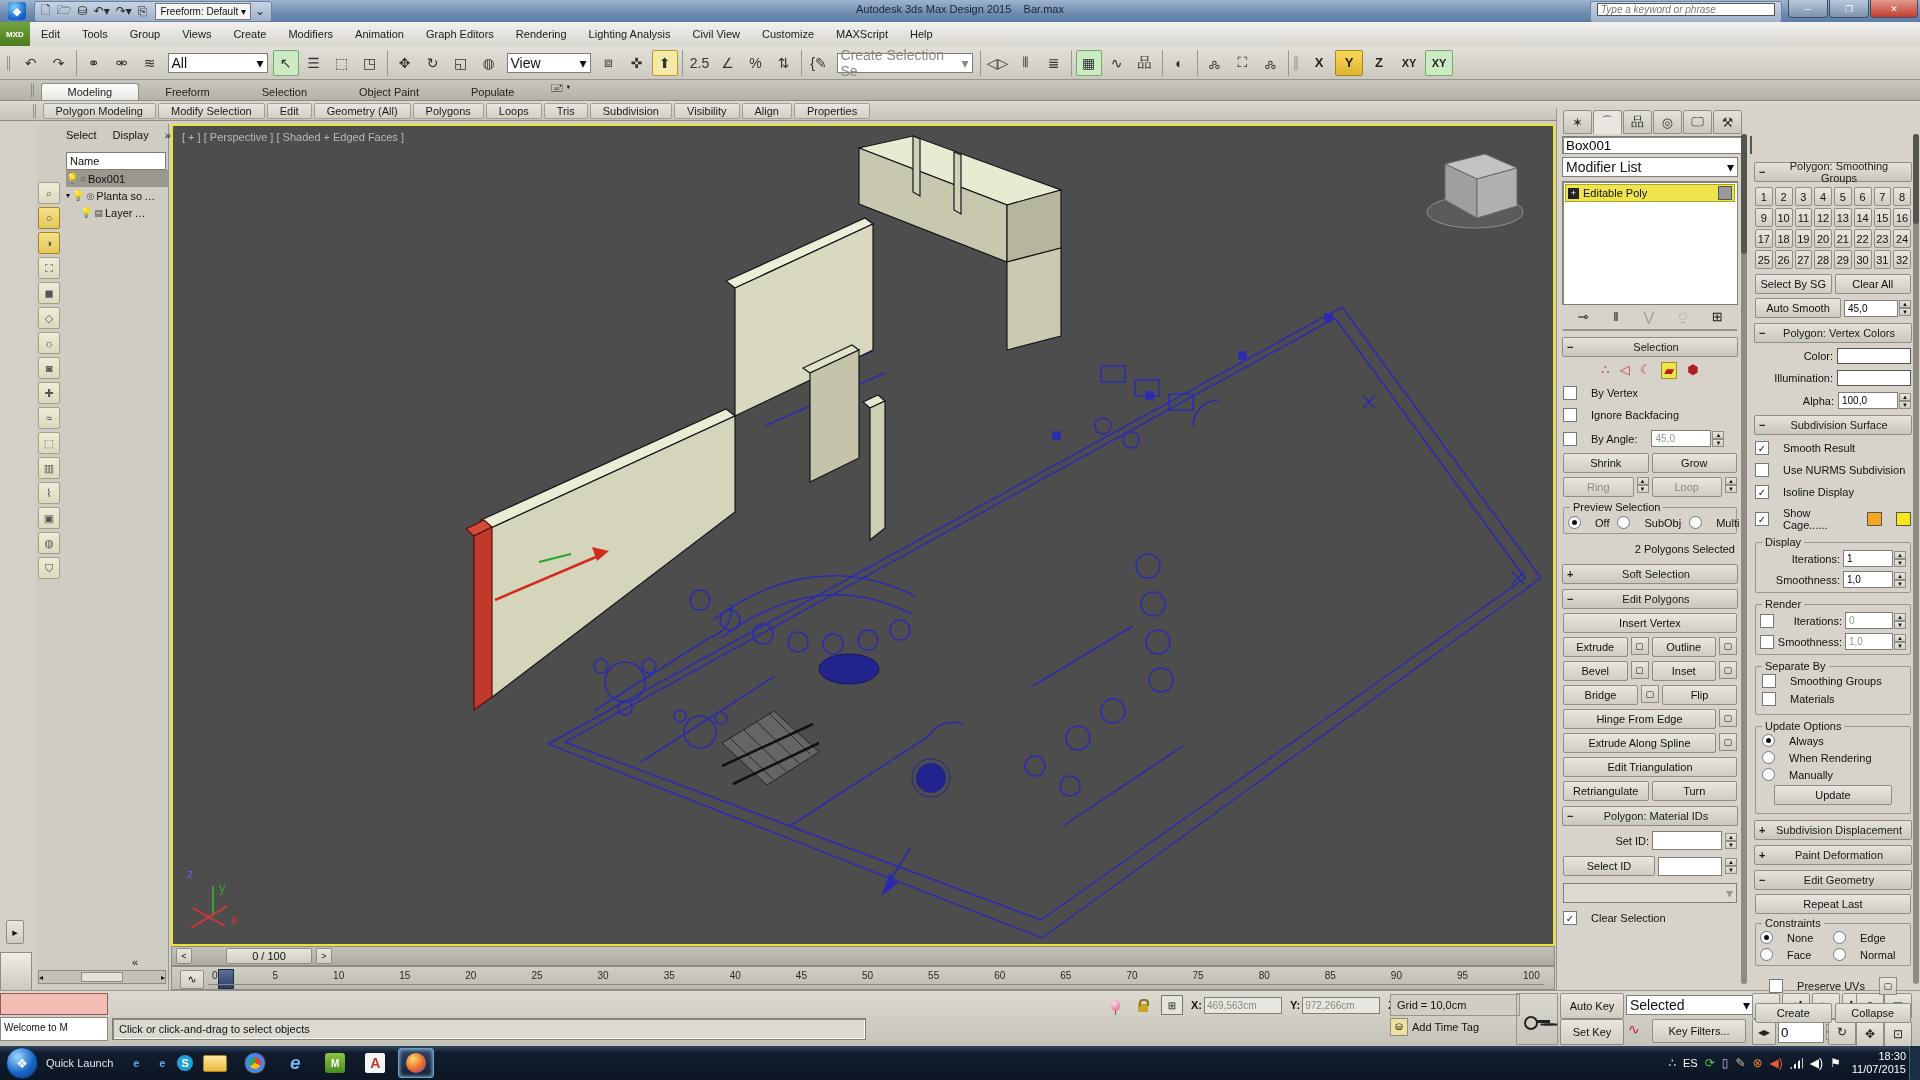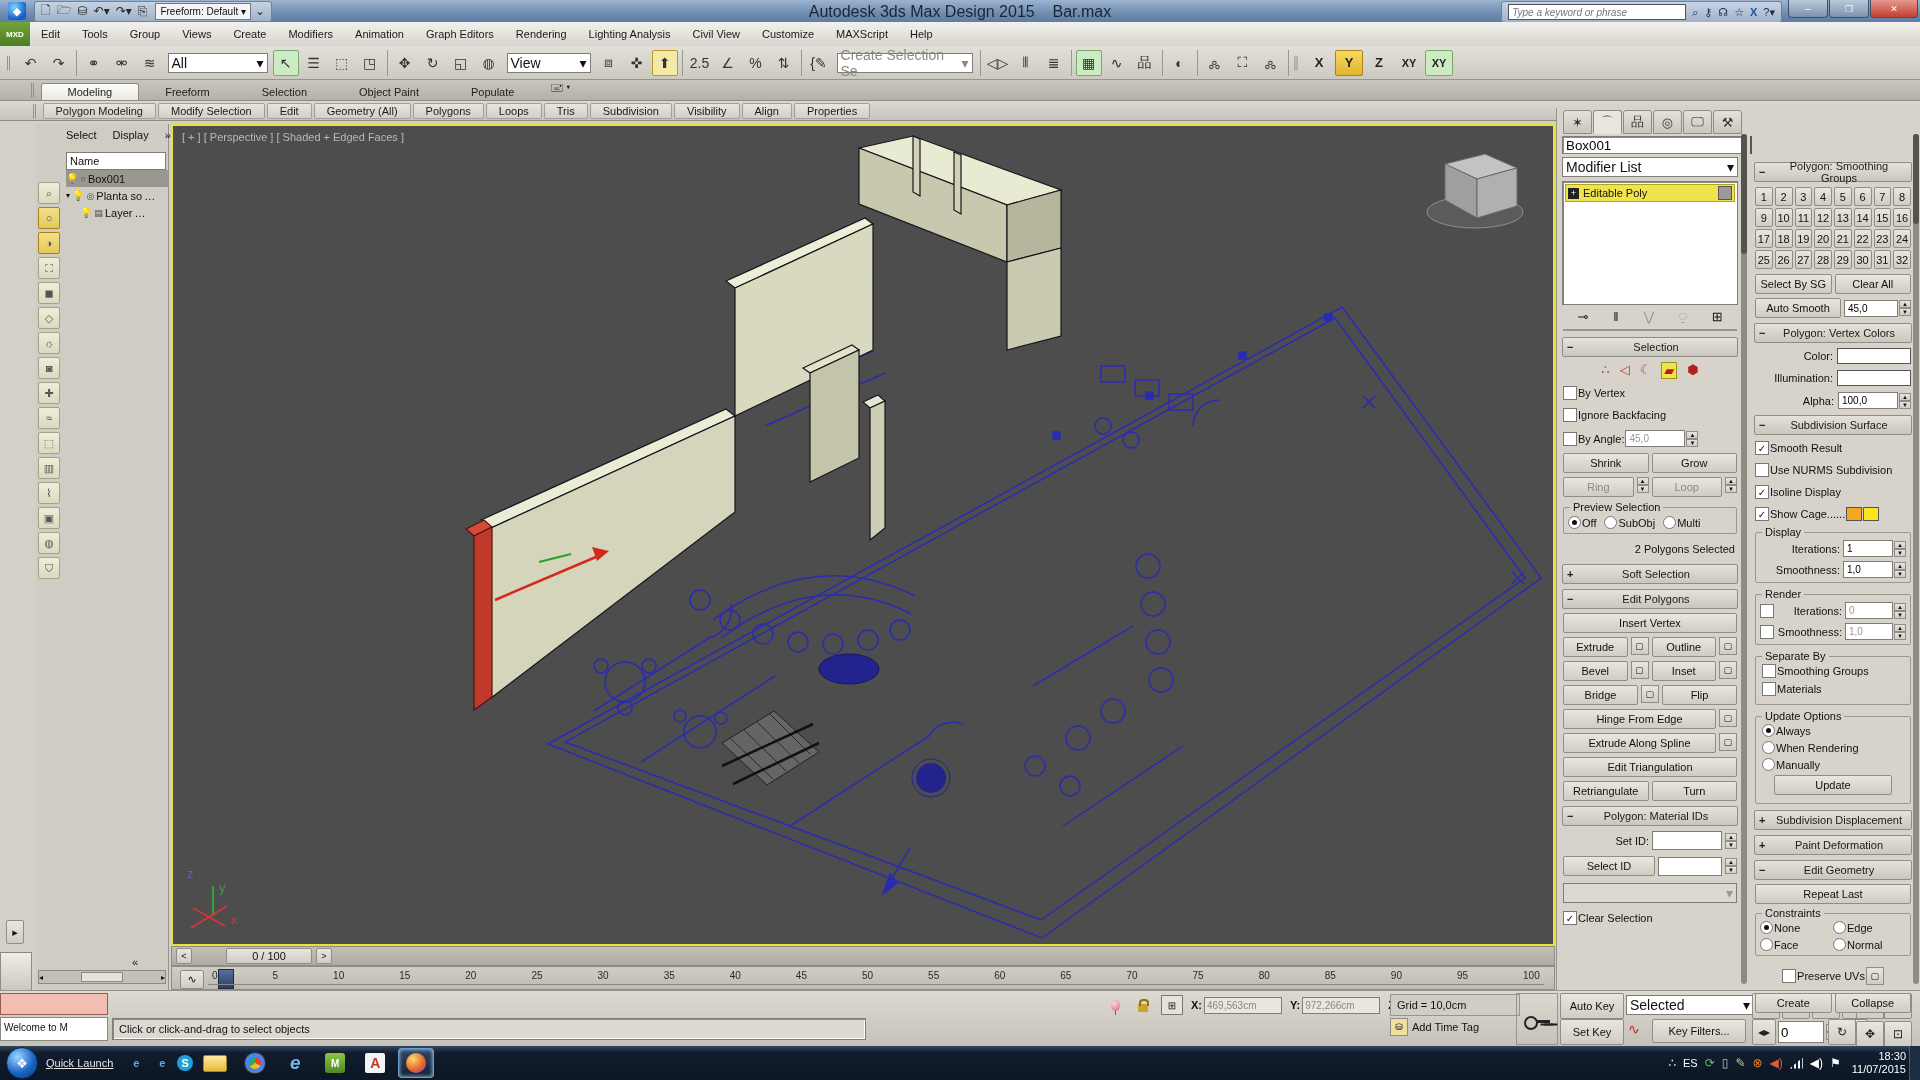--- a/index.html
+++ b/index.html
@@ -12,22 +12,22 @@
   .ticon.on{background:#cdebc2;border-color:#7aa96f;}
   .ticon.on2{background:#f5e9a8;border-color:#b79b2a;}
   .sep{width:1px;height:26px;background:#9a978f;margin:0 3px;}
   
   #titlebar{left:0;top:0;width:1920px;height:22px;background:linear-gradient(#9db4cf,#6f8cb0 60%,#5d7da5);display:flex;align-items:center;}
   #apporb{width:34px;height:20px;display:flex;align-items:center;justify-content:center;}
   #apporb .orb{width:18px;height:18px;border-radius:3px;background:radial-gradient(circle at 35% 30%,#7fd4ff,#1460c8 70%);color:#fff;font-size:11px;display:flex;align-items:center;justify-content:center;}
   .qat{display:flex;align-items:center;gap:2px;background:linear-gradient(#c7d3e2,#9fb2ca);border:1px solid #6b83a2;border-radius:3px;padding:0 4px;height:19px;}
   .qat .qi{font-size:12px;color:#2a2a2a;padding:0 2px;}
   #wsbox{display:flex;align-items:center;background:#f4f4f4;border:1px solid #777;height:15px;padding:0 4px;margin-left:4px;font-size:10px;}
-  #titletext{position:absolute;left:0;right:0;top:3px;text-align:center;color:#1c2533;font-size:16px;}
-  #searchwrap{position:absolute;right:138px;top:1px;display:flex;align-items:center;gap:6px;background:linear-gradient(#c7d3e2,#9fb2ca);border:1px solid #6b83a2;border-radius:3px;padding:1px 6px;height:18px;}
+  #titletext{position:absolute;left:0;right:0;top:3px;text-align:center;color:#1c2533;font-size:11px;}
+  #searchwrap{position:absolute;right:138px;top:1px;display:flex;align-items:center;gap:6px;background:linear-gradient(#c7d3e2,#9fb2ca);border:1px solid #6b83a2;border-radius:3px;padding:1px 6px;height:18px;flex-direction:column;}
   #searchwrap input{width:170px;height:14px;border:1px solid #555;font-style:italic;font-size:10px;padding:0 3px;}
   #searchwrap .si{font-size:11px;color:#16304d;}
   .winbtns{position:absolute;right:2px;top:0;display:flex;}
   .winbtn{width:38px;height:17px;display:flex;align-items:center;justify-content:center;color:#fff;font-size:9px;border:1px solid #3c5068;border-top:none;background:linear-gradient(#b9c9da,#7d93ac);border-radius:0 0 4px 4px;margin-left:1px;}
   .winbtn.close{background:linear-gradient(#e49890,#c43e2f);width:46px;}
   
   #menubar{left:0;top:22px;width:1920px;height:24px;background:linear-gradient(#f2f1ee,#d8d5cd);display:flex;align-items:center;border-bottom:1px solid #a9a69e;}
   #mxdlogo{width:30px;height:24px;background:linear-gradient(#73a33c,#4c7d22);color:#fff;font-size:8px;font-weight:bold;display:flex;align-items:center;justify-content:center;}
   .menuitem{padding:0 11px;line-height:24px;color:#1a1a1a;}
   
@@ -84,39 +84,39 @@
   #cmdpanel{left:1556px;top:108px;width:364px;height:882px;background:#d7d3cb;border-left:1px solid #96938b;box-sizing:border-box;}
   #cptabs{position:absolute;left:6px;top:2px;display:flex;}
   .cptab{width:27px;height:22px;display:flex;align-items:center;justify-content:center;font-size:13px;background:linear-gradient(#e5e2da,#c9c6be);border:1px solid #8f8d85;border-radius:3px 3px 0 0;margin-right:1px;color:#333;}
   .cptab.active{background:#e9e6df;border-bottom:1px solid #e9e6df;}
   .cpcol{position:absolute;top:26px;display:flex;flex-direction:column;}
   .roll{height:18px;display:flex;align-items:center;background:linear-gradient(#e5e2da,#c9c6be);border:1px solid #8f8d85;border-radius:2px;margin:3px 1px 2px 1px;padding:0 4px;font-weight:bold;color:#1a1a1a;}
   .roll .pm{width:12px;font-weight:bold;}
   .roll .rt{flex:1;text-align:center;font-weight:normal;}
   .grpbox{border:1px solid #9a978f;border-radius:2px;margin:3px 2px;padding:2px 4px 4px 4px;position:relative;}
   .grpbox .gt{position:absolute;top:-7px;left:6px;background:#d7d3cb;padding:0 3px;}
-  .chkrow{display:flex;align-items:center;gap:1px;margin:4px 2px;}
+  .chkrow{display:flex;align-items:center;gap:14px;margin:4px 2px;}
   .chk{width:12px;height:12px;background:#fff;border:1px solid #777;display:inline-flex;align-items:center;justify-content:center;font-size:10px;flex:none;}
   .radio{width:11px;height:11px;border-radius:50%;background:#fff;border:1px solid #777;display:inline-flex;align-items:center;justify-content:center;flex:none;}
   .radio.on::after{content:"";width:5px;height:5px;border-radius:50%;background:#111;}
   .spinfield{display:flex;align-items:center;gap:1px;}
   .spinfield input{height:15px;border:1px solid #7f7d76;background:#fff;font-size:10px;padding:0 3px;}
   .spinfield input.dis{color:#9a978f;}
   .rowpair{display:flex;gap:3px;margin:2px 2px;}
   .rowpair .btn{flex:1;height:18px;}
   .sqbtn{width:16px;height:16px;flex:none;display:flex;align-items:center;justify-content:center;border:1px solid #8f8d85;background:linear-gradient(#e9e6df,#cfccc3);font-size:9px;}
   .sgrid{display:grid;grid-template-columns:repeat(8,1fr);gap:2px;margin:3px 2px;}
   .sgrid span{height:17px;display:flex;align-items:center;justify-content:center;background:linear-gradient(#e9e6df,#cfccc3);border:1px solid #8f8d85;border-radius:2px;}
   .swatch{border:1px solid #555;display:inline-block;}
   .vscroll{position:absolute;top:26px;width:6px;height:850px;background:#8e8b83;border-radius:3px;}
   .vscroll .thumb{position:absolute;left:0;top:0;width:6px;height:120px;background:#55534d;border-radius:3px;}
   
   #taskbar{left:0;top:1046px;width:1920px;height:34px;background:linear-gradient(#33465f,#16213358 20%,#0c1624);background-color:#0e1a2b;display:flex;align-items:center;}
   #startorb{width:30px;height:30px;border-radius:50%;margin:0 8px 0 6px;background:radial-gradient(circle at 35% 30%,#9fd8ff,#1a66c4 55%,#0b3a7e);display:flex;align-items:center;justify-content:center;color:#fff;font-size:13px;border:1px solid #0a2a55;}
-  #qlaunch{color:#e6e6e6;font-size:11px;margin-right:10px;text-decoration:underline;}
+  #qlaunch{color:#e6e6e6;font-size:11px;margin-right:10px;}
   .tb-small{width:22px;height:22px;display:flex;align-items:center;justify-content:center;margin:0 2px;font-weight:bold;}
   .tb-big{width:34px;height:28px;display:flex;align-items:center;justify-content:center;margin:0 3px;border-radius:3px;}
   .tb-big.pressed{background:linear-gradient(#3d5a80aa,#1b2c4477);box-shadow:inset 0 0 4px #9fd8ff;border:1px solid #6f9cc8;}
   #tray{position:absolute;right:14px;top:0;height:34px;display:flex;align-items:center;gap:7px;color:#fff;}
   #clock{text-align:right;font-size:11px;line-height:13px;margin-left:4px;}
   #showdesk{position:absolute;right:0;top:0;width:10px;height:34px;background:#1c2c42;border-left:1px solid #4a5c74;}
   .trayico{font-size:12px;}
   .netbars{width:13px;height:11px;background:repeating-linear-gradient(90deg,#fff 0 2px,transparent 2px 4px);clip-path:polygon(0 100%,100% 0,100% 100%);}
   .lockico{width:10px;height:8px;background:#caa52a;border-radius:1px;position:relative;margin-top:5px;}
   .lockico::before{content:"";position:absolute;left:1px;top:-5px;width:6px;height:5px;border:2px solid #8a7318;border-bottom:none;border-radius:4px 4px 0 0;}

